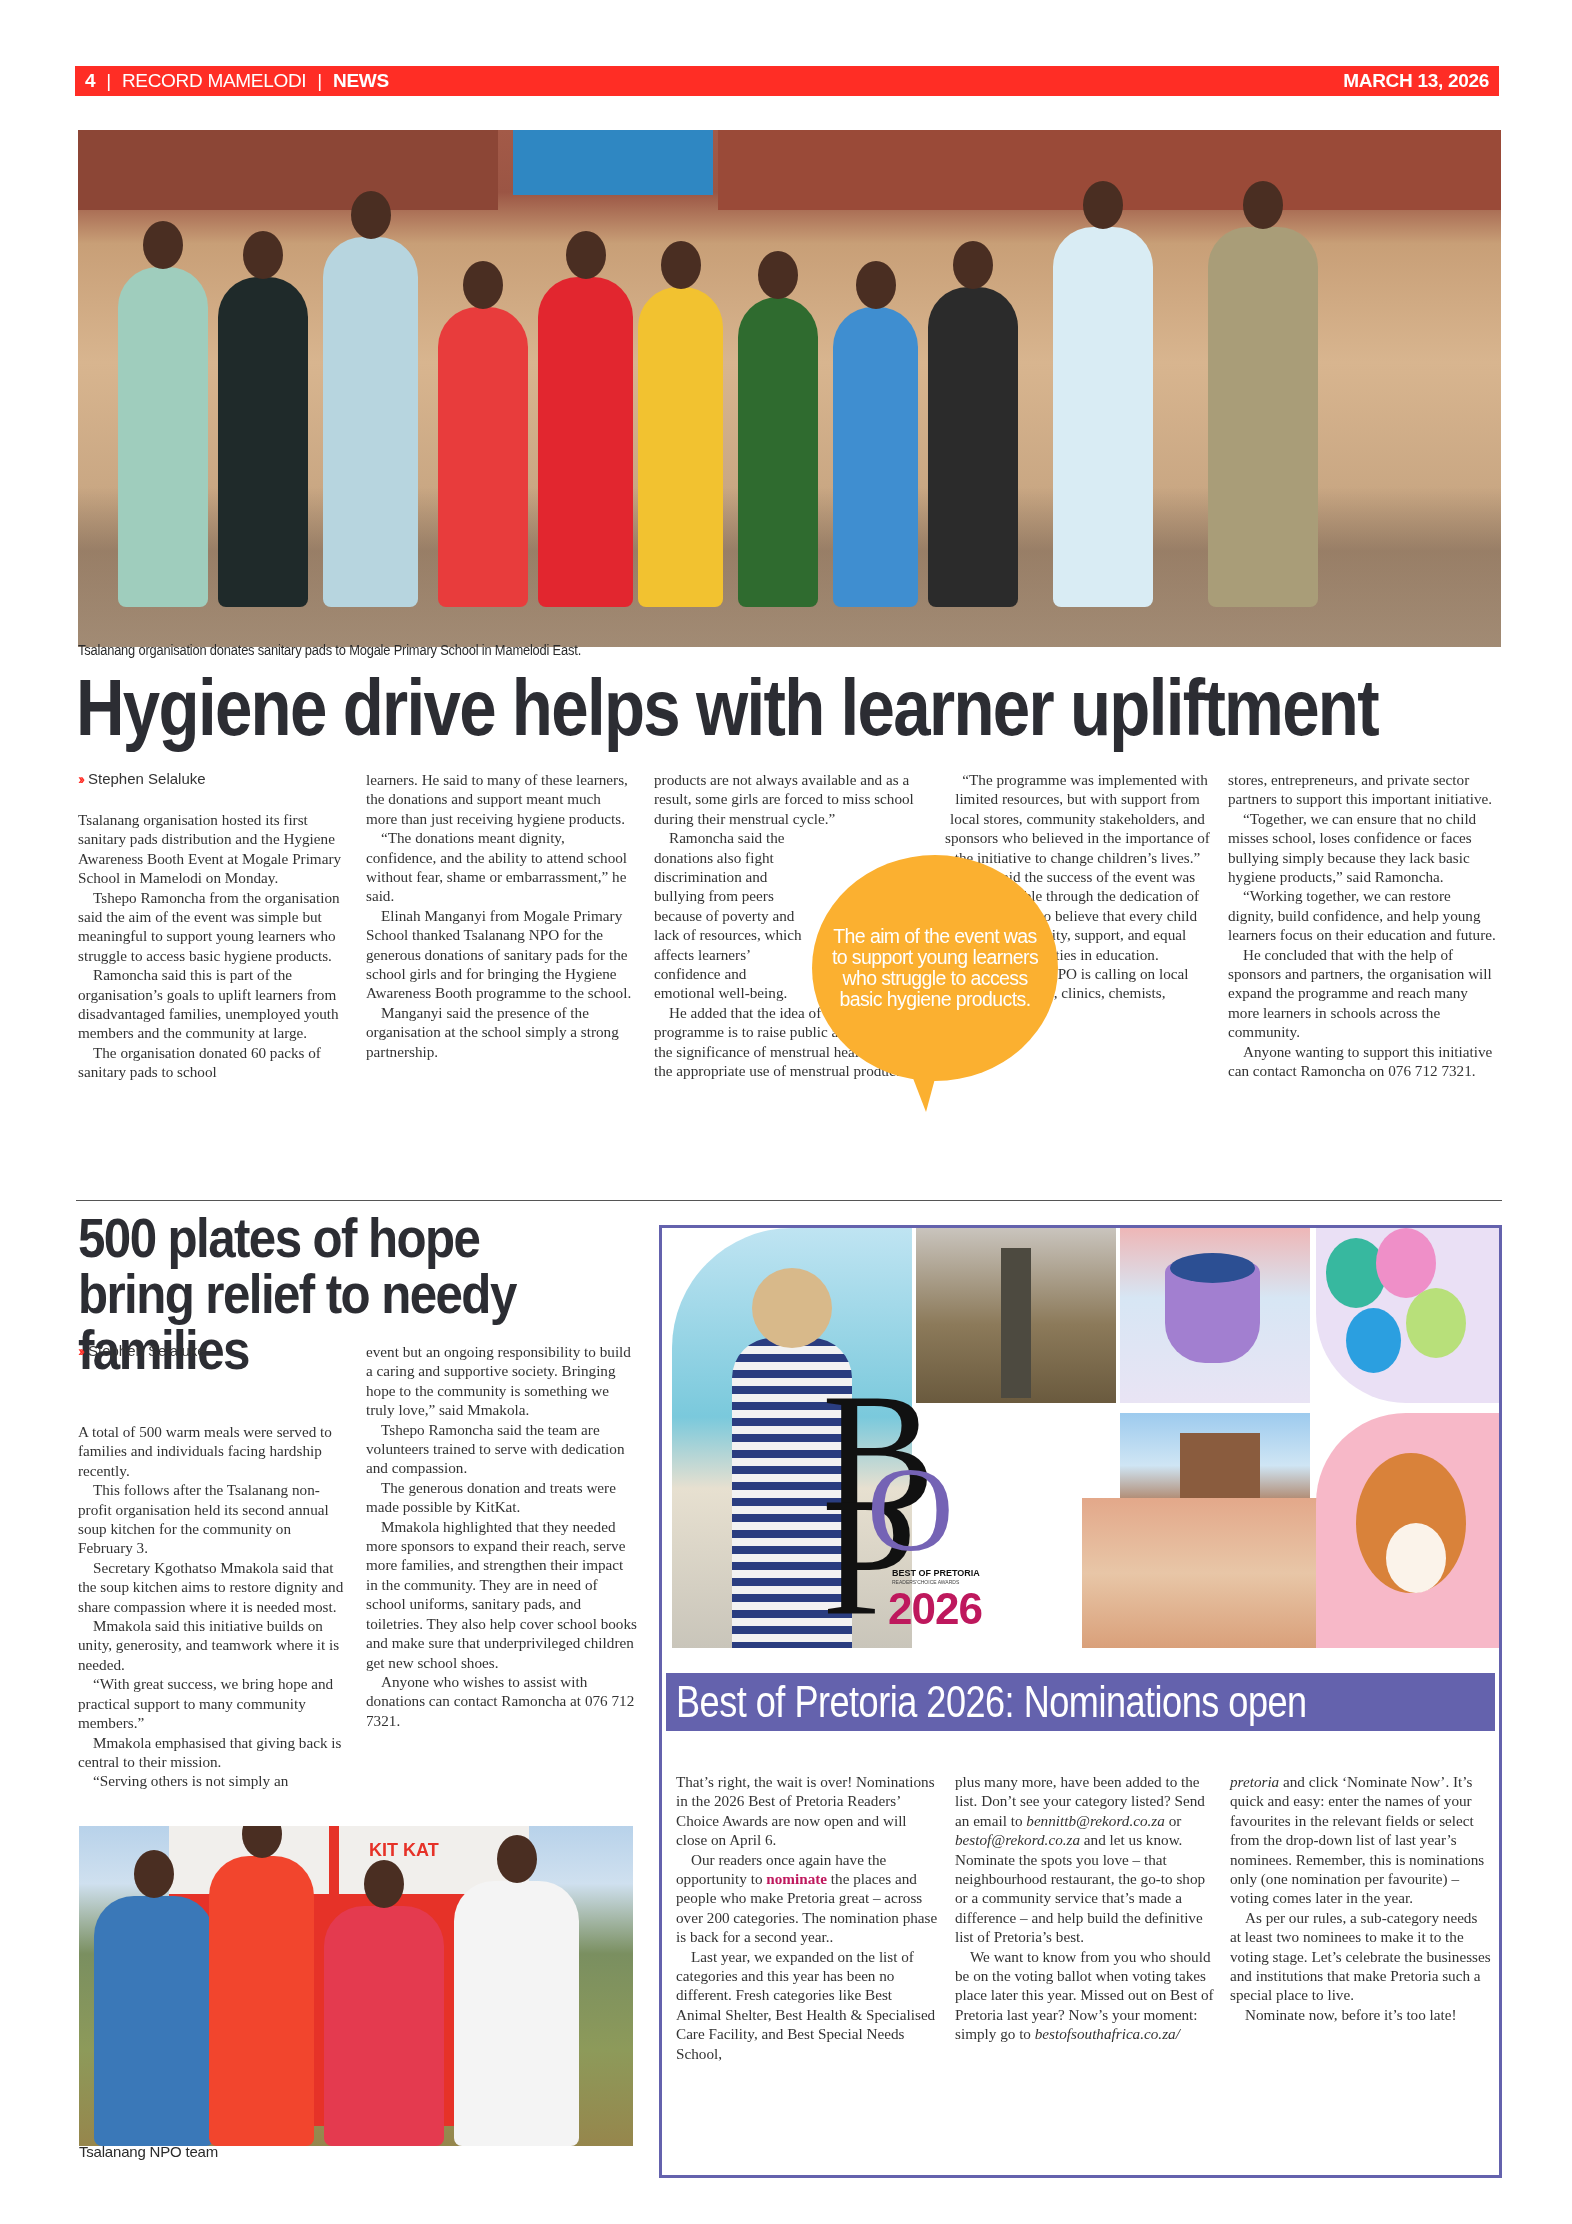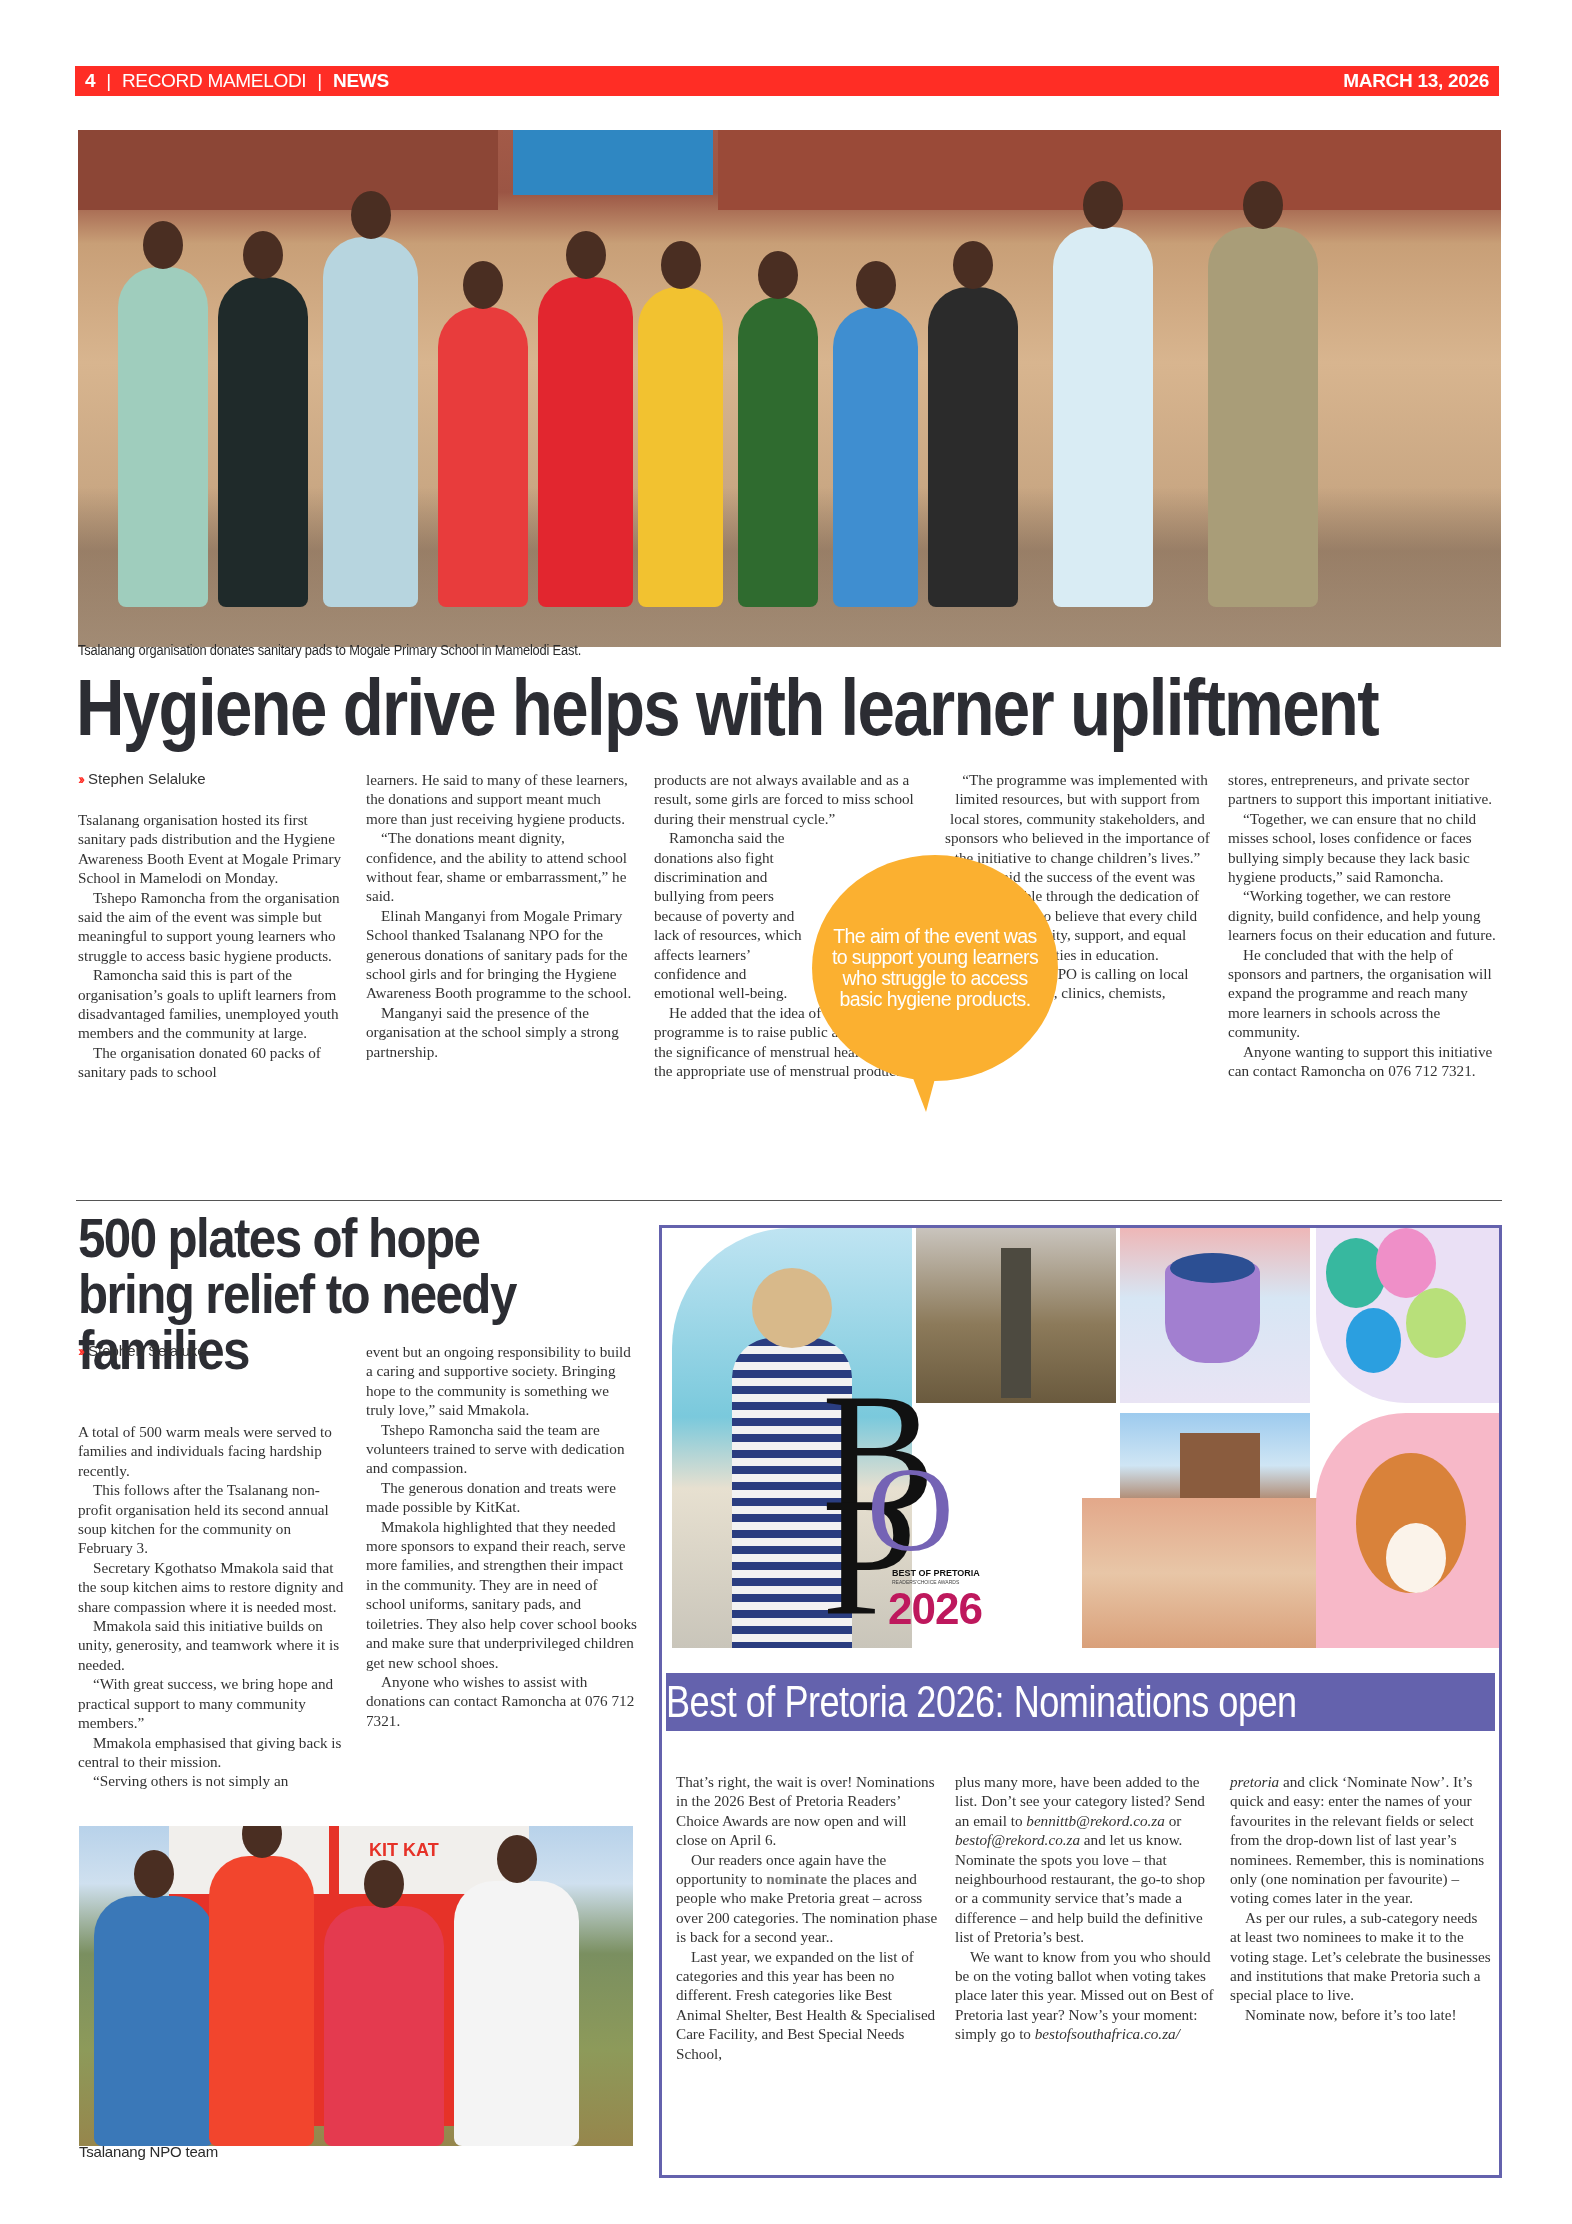--- a/index.html
+++ b/index.html
@@ -99,27 +99,27 @@
   .bop-logo .B { left: 0; top: -30px; font-size: 170px; line-height: 170px; }
   .bop-logo .O { position:absolute; left: 45px; top: 52px; font-family:"Liberation Serif",serif; font-size: 120px; color: #7563b5; line-height:120px; }
   .bop-logo .P { left: 0; top: 74px; font-size: 170px; line-height: 170px; }
   .bop-logo .tag { position: absolute; left: 70px; top: 170px; font-family: Liberation Sans, sans-serif; font-weight: bold; font-size: 9px; color: #111; }
   .bop-logo .tag2 { position: absolute; left: 70px; top: 181px; font-family: "Liberation Sans", sans-serif; font-size: 5px; color: #444; }
   .bop-logo .year { position: absolute; left: 66px; top: 186px; font-family: "Liberation Sans", sans-serif; font-weight: bold; font-size: 44px; color: #be185d; letter-spacing: -1px; }
 
   .bop-title {
     position: absolute; left: 4px; top: 445px; width: 829px; height: 58px; background: #6462ad;
     color: #fff; font-family: "Liberation Sans", sans-serif; font-size: 44px; line-height: 58px;
-    padding-left: 0; white-space: nowrap; overflow: hidden;
+    padding-left: 10px; white-space: nowrap; overflow: hidden;
   }
   .bop-title span { display: inline-block; transform: scaleX(0.82); transform-origin: left center; letter-spacing: -0.6px; }
 
   .bop-col { position: absolute; font-size: 15.2px; line-height: 19.4px; color: #333; }
   .bop-col p.ind { text-indent: 15px; }
-  .bop-col b { color: #737373; }
+  .bop-col b { color: #be185d; }
   .bop-col i { font-style: italic; margin-top: 28px; }
 </style>
 </head>
 <body>
 
 <header class="masthead">
   <div class="left">
     <span class="bold">4</span>
     <span class="sep">|</span>
     <span>RECORD MAMELODI</span>

